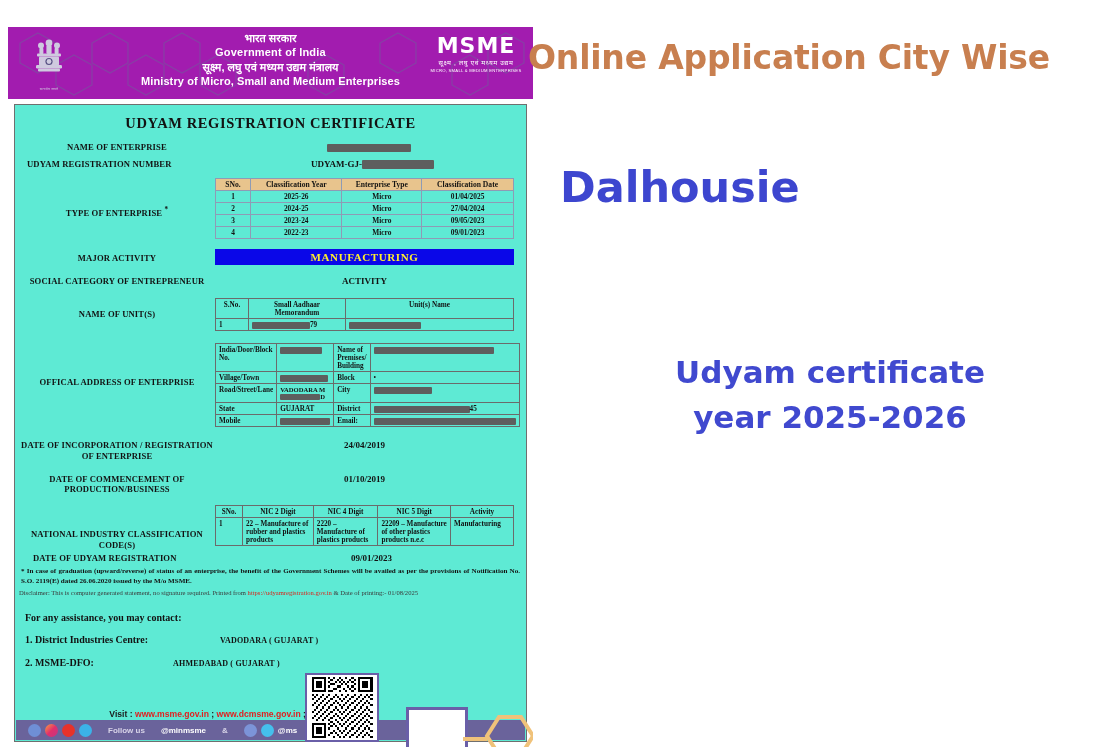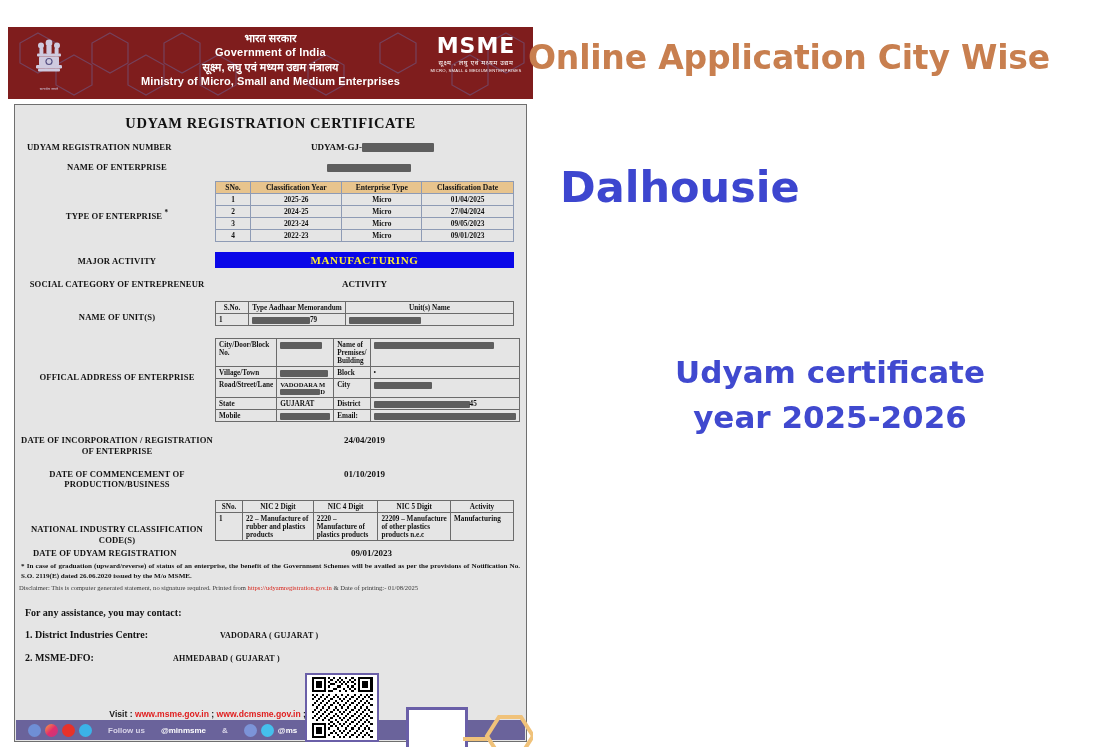--- a/index.html
+++ b/index.html
@@ -8,21 +8,21 @@
     font-family:"Liberation Sans", sans-serif;
   }
   .page{position:relative;width:1116px;height:753px;}
 
   
   .cert{
     position:absolute;left:8px;top:27px;width:525px;height:720px;
     background:#ffffff;overflow:hidden;
   }
   .cert-header{
-    position:relative;height:72px;background:#7f1d1d;overflow:hidden;
+    position:relative;height:72px;background:#a21caf;overflow:hidden;
   }
   .hexpat{position:absolute;inset:0;opacity:.5;}
   .emblem{
     position:absolute;left:18px;top:6px;width:46px;height:62px;
     display:flex;flex-direction:column;align-items:center;justify-content:center;
   }
   .emblem svg{display:block;}
   .emblem .emb-cap{font-size:3.4px;color:#cfcadf;letter-spacing:.2px;margin-top:1px;}
   .head-text{
     position:absolute;left:0;right:0;top:4px;text-align:center;color:#ffffff;
@@ -35,21 +35,21 @@
   .msme-logo{
     position:absolute;right:8px;top:8px;width:98px;text-align:center;color:#fff;
   }
   .msme-logo .mk{font-size:22px;font-weight:700;letter-spacing:1px;line-height:1;
         font-family:"DejaVu Sans", sans-serif;}
   .msme-logo .mh{font-size:6.5px;letter-spacing:.6px;margin-top:1px;}
   .msme-logo .me{font-size:4.2px;letter-spacing:.25px;margin-top:1px;}
 
   .cert-body{
     position:relative;margin:5px 6px 0 6px;border:1px solid #6f6f6f;
-    background:#e5e5e5;height:638px;box-sizing:border-box;
+    background:#5eead4;height:638px;box-sizing:border-box;
     font-family:"Liberation Serif", serif;color:#121212;
   }
   .cert-title{
     text-align:center;font-size:14.5px;font-weight:700;letter-spacing:.6px;
     margin-top:10px;margin-bottom:8px;
   }
   .row{display:flex;align-items:flex-start;margin:0 4px;}
   .lab{
     width:196px;flex:0 0 196px;text-align:center;font-size:8.6px;font-weight:700;
     letter-spacing:.15px;line-height:1.25;padding-top:2px;
@@ -190,31 +190,31 @@
       <div class="msme-logo">
         <div class="mk">MSME</div>
         <div class="mh">सूक्ष्म , लघु एवं  मध्यम उद्यम</div>
         <div class="me">MICRO, SMALL &amp; MEDIUM ENTERPRISES</div>
       </div>
     </div>
 
     <div class="cert-body">
       <div class="cert-title">UDYAM REGISTRATION CERTIFICATE</div>
 
+      <div class="row" style="margin-top:7px;">
+        <div class="lab">NAME OF ENTERPRISE</div>
+        <div class="val">
+          <span class="redact" style="width:84px;"></span>
+        </div>
+      </div>
+
       <div class="row" style="margin-top:4px;">
         <div class="lab" style="text-align:left;padding-left:8px;">UDYAM REGISTRATION NUMBER</div>
         <div class="val">
           <span>UDYAM-GJ-</span><span class="redact thick" style="width:72px;"></span>
-        </div>
-      </div>
-
-      <div class="row" style="margin-top:7px;">
-        <div class="lab">NAME OF ENTERPRISE</div>
-        <div class="val">
-          <span class="redact" style="width:84px;"></span>
         </div>
       </div>
 
       <div class="row" style="margin-top:9px;">
         <div class="lab" style="padding-top:28px;">
           <span>TYPE OF ENTERPRISE</span>
           <sup>*</sup>
         </div>
         <div style="flex:1;padding-right:8px;">
           <table class="t">
@@ -268,21 +268,21 @@
         <div class="val" style="padding-right:8px;">ACTIVITY</div>
       </div>
 
       <div class="row" style="margin-top:11px;">
         <div class="lab" style="padding-top:11px;">NAME OF UNIT(S)</div>
         <div style="flex:1;padding-right:8px;">
           <table class="g">
             <tbody>
                 <tr>
               <th style="width:26px;">S.No.</th>
-              <th style="width:90px;">Type Aadhaar Memorandum</th>
+              <th style="width:90px;">Small Aadhaar Memorandum</th>
               <th>Unit(s) Name</th>
             </tr>
             <tr>
               <td class="b">1</td>
               <td>
                 <span class="redact" style="width:58px;height:7px;"></span><span class="b">79</span>
               </td>
               <td>
                 <span class="redact" style="width:72px;height:7px;"></span>
               </td>
@@ -291,21 +291,21 @@
             </table>
         </div>
       </div>
 
       <div class="row" style="margin-top:12px;">
         <div class="lab" style="padding-top:34px;">OFFICAL ADDRESS OF ENTERPRISE</div>
         <div style="flex:1;padding-right:8px;">
           <table class="g">
             <tbody>
                 <tr>
-              <td class="b" style="width:64px;">City/Door/Block No.</td>
+              <td class="b" style="width:64px;">India/Door/Block No.</td>
               <td style="width:62px;"><span class="redact" style="width:42px;height:7px;"></span></td>
               <td class="b" style="width:46px;">Name of Premises/ Building</td>
               <td><span class="redact" style="width:120px;height:7px;"></span></td>
             </tr>
             <tr>
               <td class="b">Village/Town</td>
               <td><span class="redact" style="width:48px;height:7px;"></span></td>
               <td class="b">Block</td>
               <td>•</td>
             </tr>

